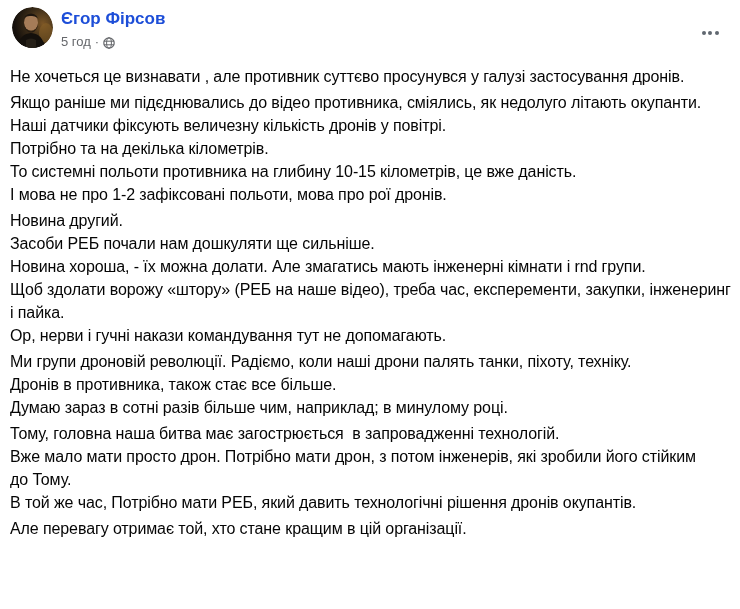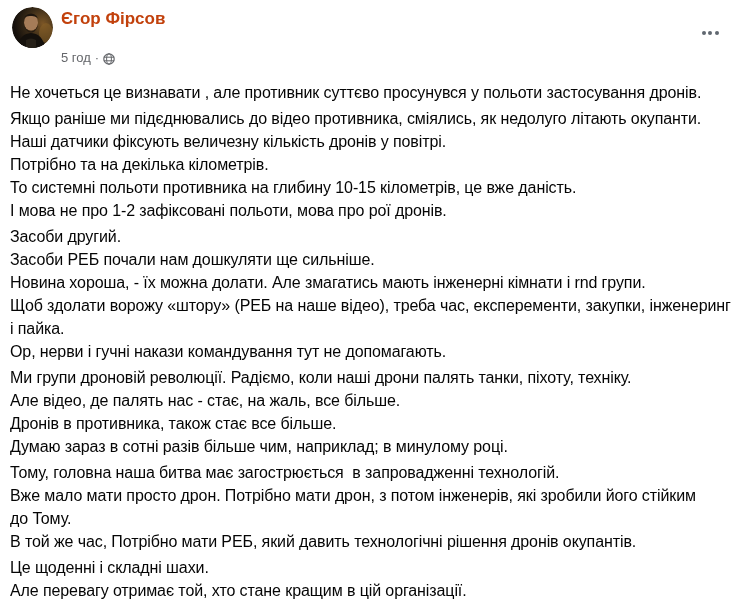--- a/index.html
+++ b/index.html
@@ -28,31 +28,31 @@
   .avatar-wrap svg { display: block; }
   .header-text {
     margin-left: 8px;
     display: flex;
     flex-direction: column;
   }
   .author-name {
     font-size: 17px;
     font-weight: 700;
     line-height: 21px;
-    color: #c2410c;
+    color: #1d4ed8;
     margin-top: 1px;
     cursor: pointer;
   }
   .post-meta {
     display: flex;
     align-items: center;
     font-size: 13px;
     color: #65676B;
     line-height: 17px;
-    margin-top: 20px;
+    margin-top: 4px;
   }
   .post-meta .sep { margin: 0 4px; }
   .globe { width: 12px; height: 12px; display: inline-block; }
   .more-btn {
     margin-left: auto;
     margin-top: 14px;
     width: 32px;
     height: 24px;
     display: flex;
     align-items: center;
@@ -128,46 +128,44 @@
   </div>
   <button class="more-btn" aria-label="More options">
     <i></i>
     <i></i>
     <i></i>
   </button>
 </div>
 
 <div class="post-body">
     <div class="paragraph">
-      <div class="line">Не хочеться це визнавати , але противник суттєво просунувся у польоти застосування дронів.</div>
+      <div class="line">Не хочеться це визнавати , але противник суттєво просунувся у галузі застосування дронів.</div>
     </div>
     <div class="paragraph">
       <div class="line">Якщо раніше ми підєднювались до відео противника, сміялись, як недолуго літають окупанти.</div>
       <div class="line">Наші датчики фіксують величезну кількість дронів у повітрі.</div>
       <div class="line">Потрібно та на декілька кілометрів.</div>
       <div class="line">То системні польоти противника на глибину 10-15 кілометрів, це вже даність.</div>
       <div class="line">І мова не про 1-2 зафіксовані польоти, мова про рої дронів.</div>
     </div>
     <div class="paragraph">
-      <div class="line">Засоби другий.</div>
+      <div class="line">Новина другий.</div>
       <div class="line">Засоби РЕБ почали нам дошкуляти ще сильніше.</div>
       <div class="line">Новина хороша, - їх можна долати. Але змагатись мають інженерні кімнати і rnd групи.</div>
       <div class="line">Щоб здолати ворожу «штору» (РЕБ на наше відео), треба час, експеременти, закупки, інженеринг</div>
       <div class="line">і пайка.</div>
       <div class="line">Ор, нерви і гучні накази командування тут не допомагають.</div>
     </div>
     <div class="paragraph">
       <div class="line">Ми групи дроновій революції. Радіємо, коли наші дрони палять танки, піхоту, техніку.</div>
-      <div class="line">Але відео, де палять нас - стає, на жаль, все більше.</div>
       <div class="line">Дронів в противника, також стає все більше.</div>
       <div class="line">Думаю зараз в сотні разів більше чим, наприклад; в минулому році.</div>
     </div>
     <div class="paragraph">
       <div class="line">Тому, головна наша битва має загострюється  в запровадженні технологій.</div>
       <div class="line">Вже мало мати просто дрон. Потрібно мати дрон, з потом інженерів, які зробили його стійким</div>
       <div class="line">до Тому.</div>
       <div class="line">В той же час, Потрібно мати РЕБ, який давить технологічні рішення дронів окупантів.</div>
     </div>
     <div class="paragraph">
-      <div class="line">Це щоденні і складні шахи.</div>
       <div class="line">Але перевагу отримає той, хто стане кращим в цій організації.</div>
     </div>
   </div>
 
 </body></html>

